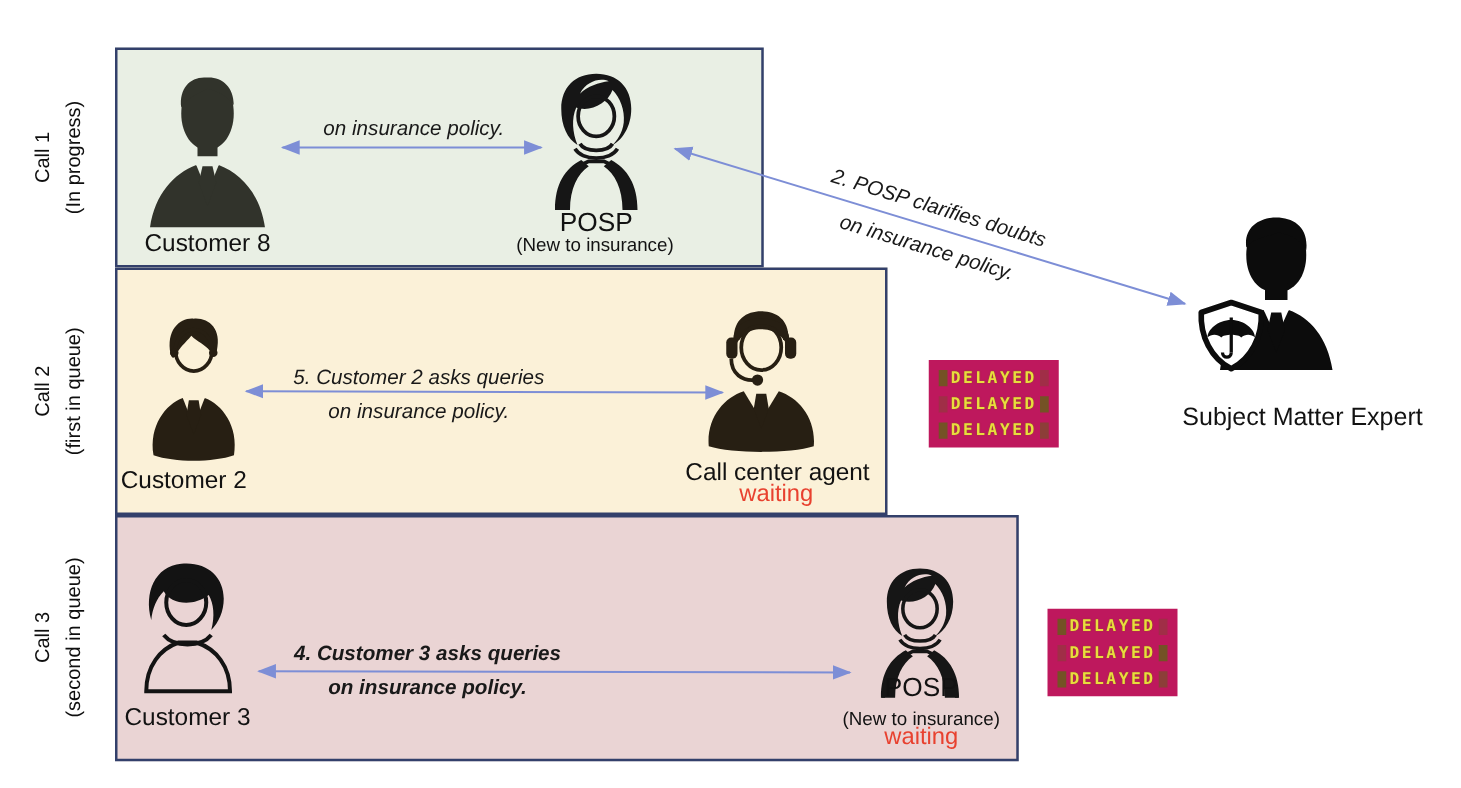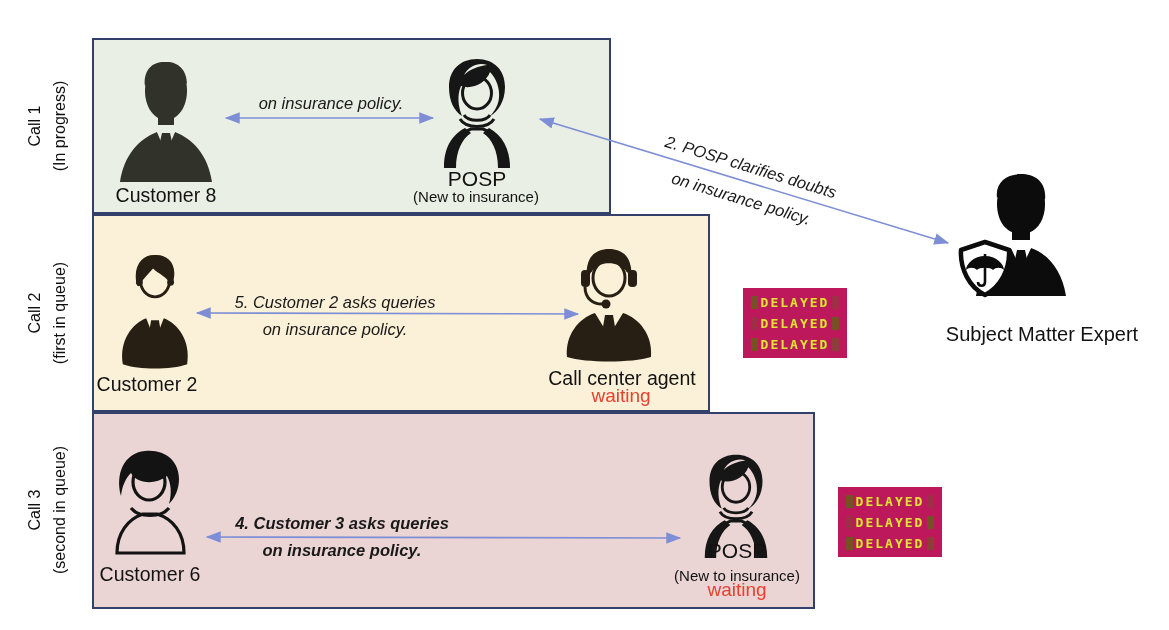--- a/index.html
+++ b/index.html
@@ -195,21 +195,21 @@
   </div>
 
   <div class="actor-label" style="left:166px;top:184px;">Customer 8</div>
   <div class="actor-label big" style="left:477px;top:167px;">POSP</div>
   <div class="actor-label sub" style="left:476px;top:188px;">(New to insurance)</div>
 
   <div class="actor-label" style="left:147px;top:373px;">Customer 2</div>
   <div class="actor-label" style="left:622px;top:367px;">Call center agent</div>
   <div class="actor-label status" style="left:621px;top:385px;">waiting</div>
 
-  <div class="actor-label" style="left:150px;top:563px;">Customer 6</div>
+  <div class="actor-label" style="left:150px;top:563px;">Customer 3</div>
   <div class="actor-label big" style="left:737px;top:539px;">POSP</div>
   <div class="actor-label sub" style="left:737px;top:567px;">(New to insurance)</div>
   <div class="actor-label status" style="left:737px;top:579px;">waiting</div>
 
   <div class="actor-label sme" style="left:1042px;top:323px;">Subject Matter Expert</div>
 
   <div class="delayed" style="left:743px;top:288px;">
     <div class="d-row">
       <i class="blk blk-l"></i>
       <span class="d-text">DELAYED</span>

